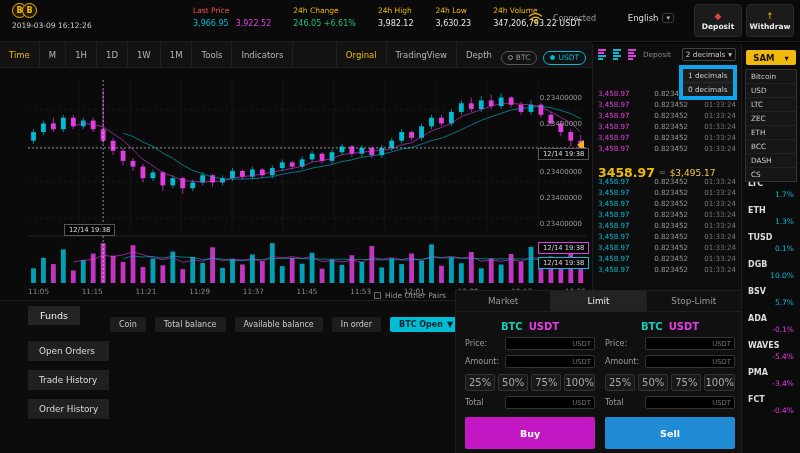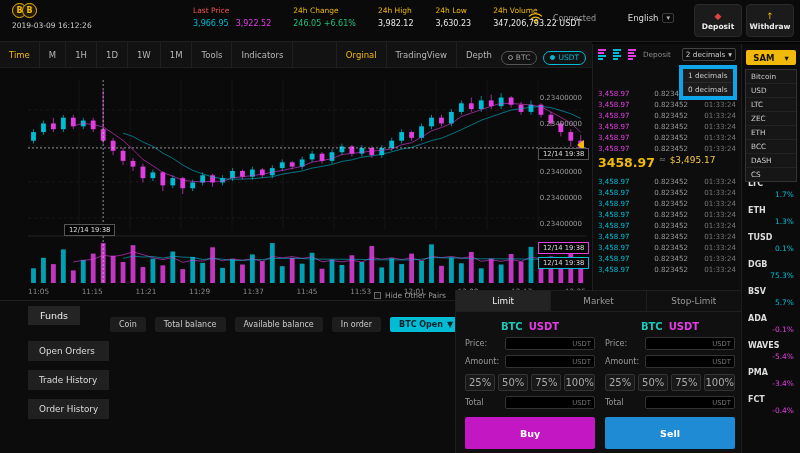--- a/index.html
+++ b/index.html
@@ -66,21 +66,21 @@
   .ob-opt{font-size:7.3px;color:#ccc;padding:2px 5px;cursor:pointer}
   .ob-opt+.ob-opt{border-top:1px solid #2a2a2a}
   #ob-sells{position:absolute;left:0;top:44px;width:100%}
   #ob-buys{position:absolute;left:0;top:132px;width:100%}
   .ob-row{display:flex;align-items:center;height:11px;padding:0 5px;font-size:7.1px;cursor:pointer}
   .ob-price{width:42px}
   .ob-price.sell{color:#e23de2}
   .ob-price.buy{color:#00bcd4}
   .ob-amt{width:48px;text-align:right;color:#999}
   .ob-time{flex:1;text-align:right;color:#777}
-  #ob-mid{position:absolute;left:0;top:111px;width:100%;display:flex;align-items:flex-start;gap:4px;padding:0 5px}
+  #ob-mid{position:absolute;left:0;top:121px;width:100%;display:flex;align-items:center;gap:4px;padding:0 5px}
   #ob-last{font-size:12.5px;font-weight:bold;color:#f0b90b}
   #ob-approx{font-size:8px;color:#888}
   #ob-usd{font-size:9px;color:#f5c842}
 
   
   #sidebar{position:absolute;left:741px;top:44px;width:59px;height:409px;background:#0b0b0b;border-left:1px solid #1f1f1f}
   #sam{position:absolute;left:4px;top:6px;width:50px;height:15px;background:#f0b90b;color:#151000;font-weight:bold;
        font-size:8.5px;border-radius:2px;display:flex;align-items:center;justify-content:center;gap:10px;cursor:pointer}
   #sam-menu{position:absolute;left:3px;top:25px;width:52px;background:#161616;border:1px solid #333;z-index:5}
   .sam-opt{font-size:7.3px;color:#ccc;padding:2px 5px;border-bottom:1px solid #222;cursor:pointer}
@@ -585,21 +585,21 @@
         <div class="coin-row">
           <div class="coin-name">ETH</div>
           <div class="coin-change up">1.3%</div>
         </div>
         <div class="coin-row">
           <div class="coin-name">TUSD</div>
           <div class="coin-change up">0.1%</div>
         </div>
         <div class="coin-row">
           <div class="coin-name">DGB</div>
-          <div class="coin-change up">75.3%</div>
+          <div class="coin-change up">10.0%</div>
         </div>
         <div class="coin-row">
           <div class="coin-name">BSV</div>
           <div class="coin-change up">5.7%</div>
         </div>
         <div class="coin-row">
           <div class="coin-name">ADA</div>
           <div class="coin-change down">-0.1%</div>
         </div>
         <div class="coin-row">
@@ -631,22 +631,22 @@
       </div>
     <div id="funds-side">
         <div class="ftab">Open Orders</div>
         <div class="ftab">Trade History</div>
         <div class="ftab">Order History</div>
       </div>
   </div>
 
   <div id="trade">
     <div id="trade-tabs">
+        <div class="ttab">Market</div>
         <div class="ttab active">Limit</div>
-        <div class="ttab">Market</div>
         <div class="ttab">Stop-Limit</div>
       </div>
 
     <div class="tform" id="form-buy">
       <div class="form-head">
         <span class="base">BTC</span>
         <span class="quote">USDT</span>
       </div>
       <div class="frow">
         <span class="flabel">Price:</span>

